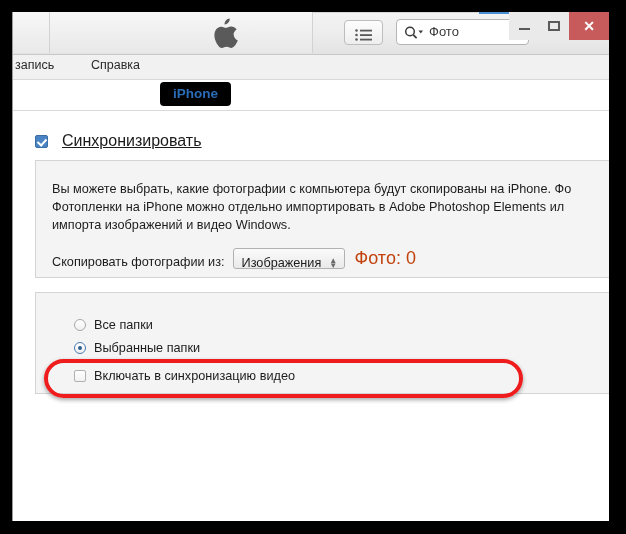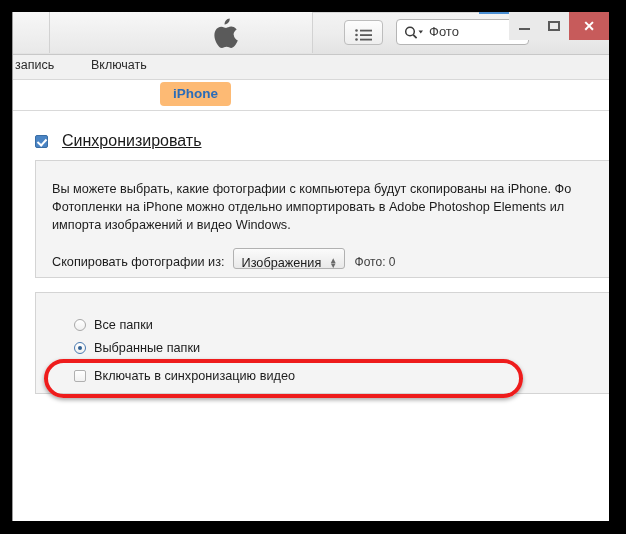--- a/index.html
+++ b/index.html
@@ -185,21 +185,21 @@
     position: relative;
     height: 30px;
     background: #ffffff;
     border-bottom: 1px solid #d9d9d9;
   }
   .tab-iphone {
     position: absolute;
     left: 147px;
     top: 2px;
     padding: 4px 13px 5px 13px;
-    background: #fdba74;
+    background: #000000;
     border-radius: 4px;
     color: #2b6cb8;
     font-size: 13.5px;
     font-weight: bold;
   }
 
   
   .content {
     position: relative;
     background: #ffffff;
@@ -290,22 +290,22 @@
   .select-arrows {
     margin-left: 8px;
     display: flex;
     flex-direction: column;
     line-height: 5px;
     font-size: 8px;
     color: #6a6a6a;
   }
   .photo-count {
     margin-left: 10px;
-    color: #404040;
-    font-size: 12px;
+    color: #c2410c;
+    font-size: 18px;
   }
 
   
   .redbox {
     position: absolute;
     left: 31px;
     top: 248px;
     width: 479px;
     height: 39px;
     border: 4px solid #ee1c1c;
@@ -422,21 +422,21 @@
           <div class="wb wb-close">
             <span>✕</span>
           </div>
         </div>
 
       </div>
     </div>
 
     <div class="menubar">
       <span class="menu-item menu-account">ная запись</span>
-      <span class="menu-item menu-help">Включать</span>
+      <span class="menu-item menu-help">Справка</span>
     </div>
 
     <div class="tabstrip">
       <div class="tab-iphone">
         <span>iPhone</span>
       </div>
     </div>
 
     <div class="content">
 

